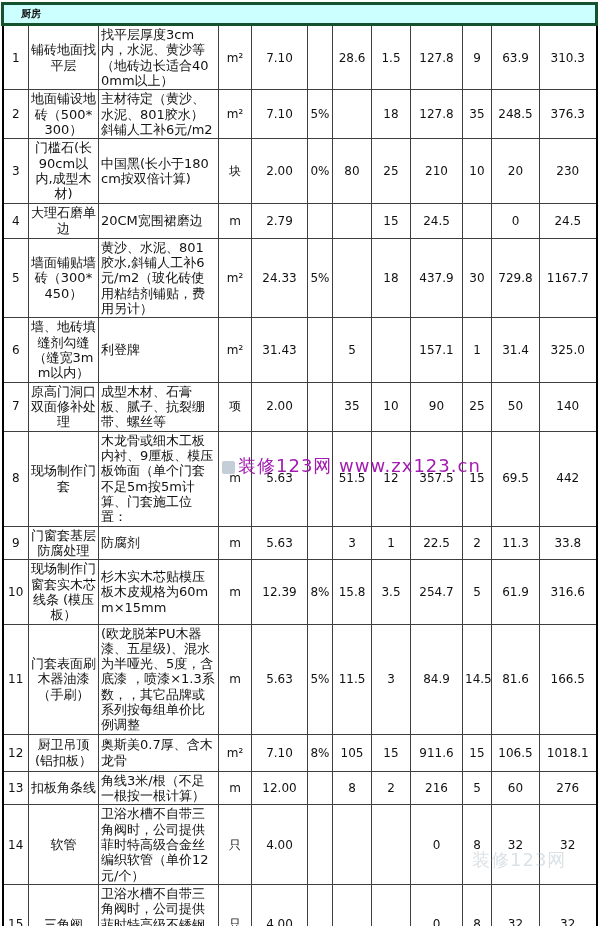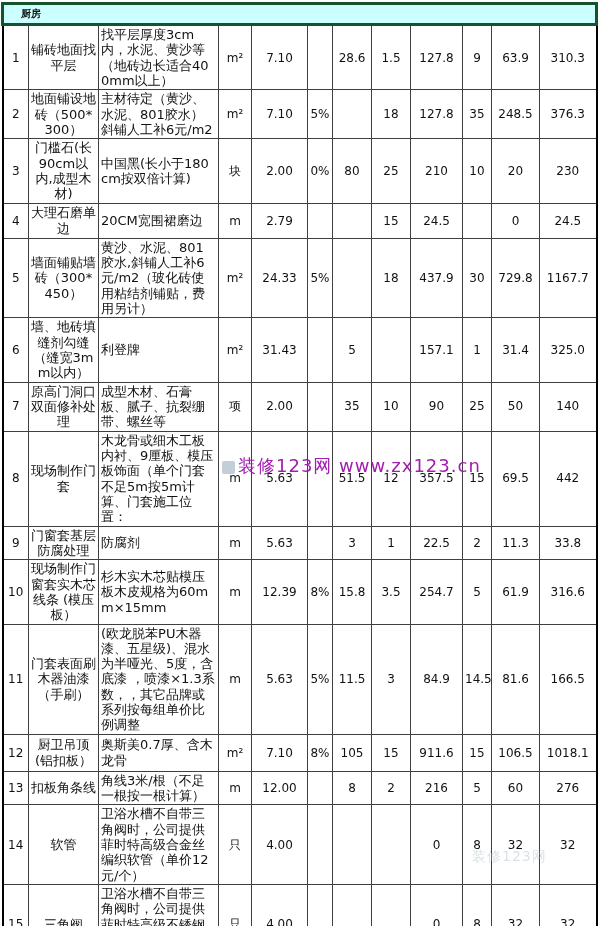--- a/index.html
+++ b/index.html
@@ -31,21 +31,21 @@
   .c-desc{text-align:left;}
   .watermark{
     position:absolute;pointer-events:none;white-space:nowrap;
     font-size:18px;color:#a21caf;letter-spacing:1px;z-index:5;
   }
   .watermark .wm-logo-icon{
     display:inline-block;width:13px;height:13px;background:#c3ced8;
     border-radius:2px;margin-right:3px;vertical-align:-2px;
   }
   .wm-center{left:222px;top:454px;}
-  .wm-bottom{left:472px;top:848px;font-size:14px;color:rgba(175,188,200,0.45);}
+  .wm-bottom{left:472px;top:848px;font-size:18px;color:rgba(175,188,200,0.45);}
 </style>
 </head>
 <body>
 
 <div class="sheet">
   <table>
     <colgroup>
       <col style="width:26px">
         <col style="width:70px">
         <col style="width:120px">

